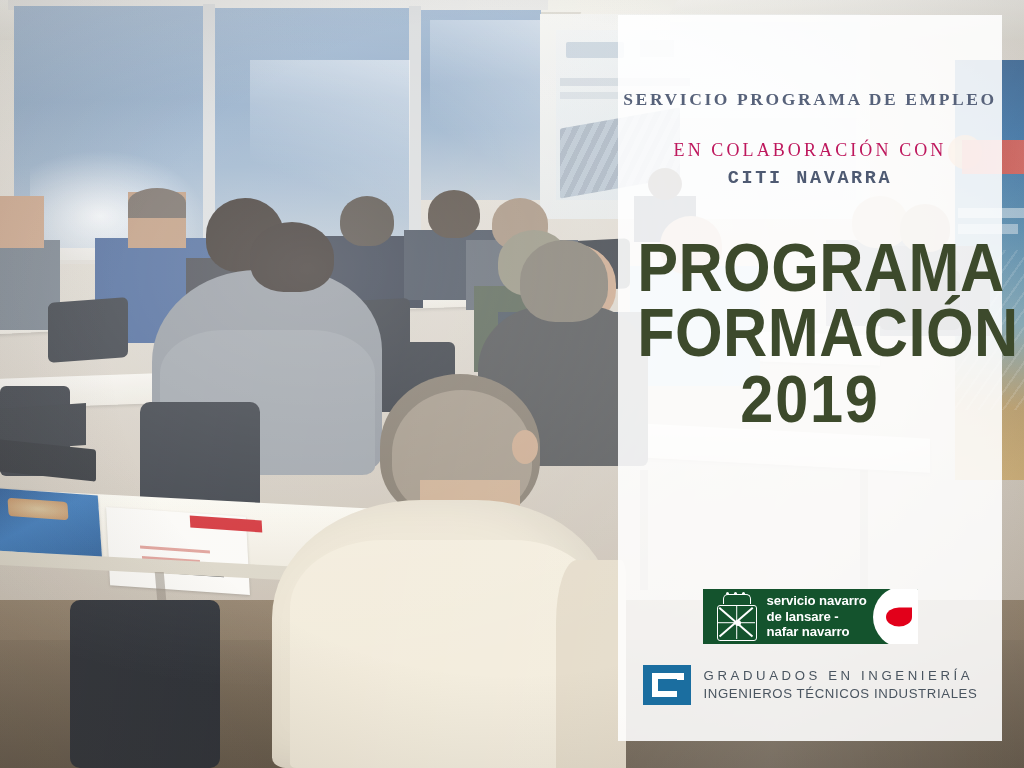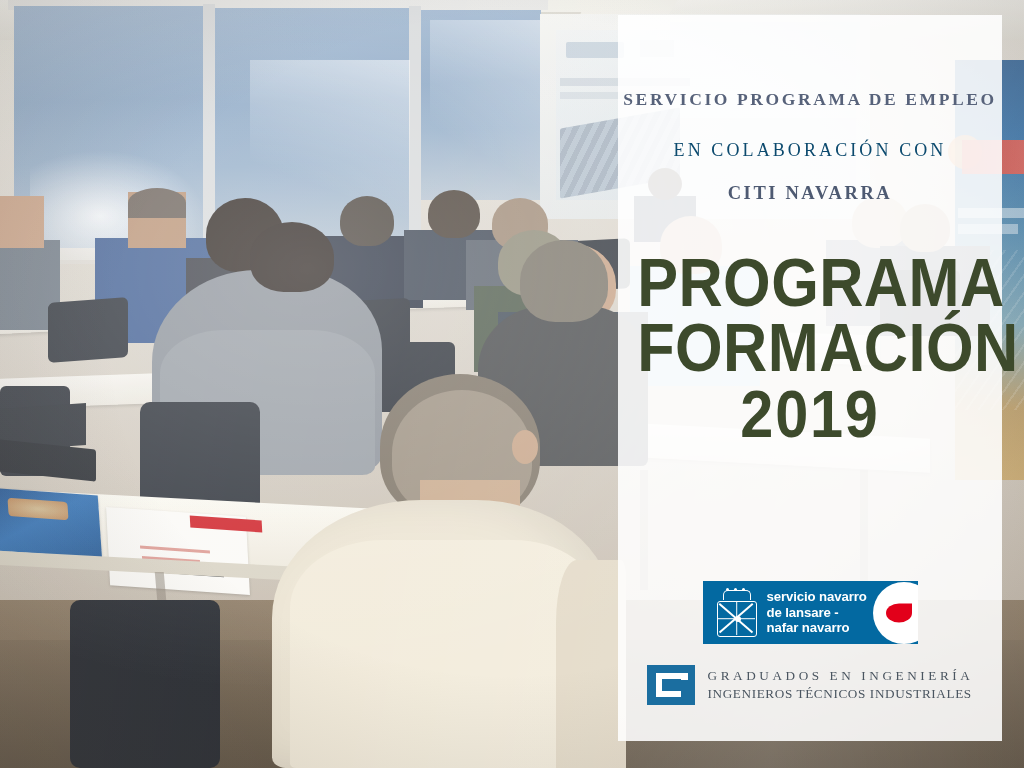--- a/index.html
+++ b/index.html
@@ -202,41 +202,41 @@
   }
   .kicker{
     margin-top:74px;
     font-family:"Liberation Serif", serif;font-weight:bold;
     font-size:17.5px;letter-spacing:2.6px;color:#57627a;
     text-align:center;white-space:nowrap;
   }
   .sub1{
     margin-top:30px;
     font-family:"Liberation Serif", serif;font-weight:normal;
-    font-size:18px;letter-spacing:3.1px;color:#0c4a6e;text-align:center;white-space:nowrap;
+    font-size:18px;letter-spacing:3.1px;color:#be185d;text-align:center;white-space:nowrap;
   }
   .sub2{
-    margin-top:22px;
-    font-family:Liberation Serif, serif;font-weight:bold;
+    margin-top:7px;
+    font-family:Liberation Mono, monospace;font-weight:bold;
     font-size:18.5px;letter-spacing:2.6px;color:#4e5a72;text-align:right;white-space:nowrap;
   }
   .bigtitle{
     margin-top:46px;width:100%;text-align:center;color:#3d4a2c;
     font-family:"Liberation Sans Narrow","Liberation Sans",sans-serif;
     font-weight:bold;font-size:68px;line-height:.96;letter-spacing:.5px;
     transform:scaleX(.90);transform-origin:center top;
   }
   .bigtitle .ln{display:block;white-space:nowrap;}
   .bigtitle .ln3{font-size:66px;letter-spacing:2px;margin-top:2px;}
 
   
   .logos{margin-top:auto;margin-bottom:36px;width:100%;
     display:flex;flex-direction:column;align-items:center;}
 
-  .sne-logo{position:relative;width:215px;height:63px;background:#0369a1;
+  .sne-logo{position:relative;width:215px;height:55px;background:#14532d;
     display:flex;align-items:center;overflow:hidden;}
   .sne-shield{position:relative;width:44px;height:46px;margin-left:11px;flex:0 0 auto;}
   .sne-crown{position:absolute;left:9px;top:0;width:26px;height:9px;
     border:1.6px solid #fff;border-bottom:none;border-radius:5px 5px 0 0;}
   .sne-crown:before{content:"";position:absolute;left:2px;top:-3px;width:3px;height:3px;
     background:#fff;border-radius:50%;box-shadow:8px 0 0 #fff,16px 0 0 #fff;}
   .sne-chain{position:absolute;left:3px;top:11px;width:38px;height:34px;
     border:1.6px solid #fff;border-radius:3px;}
   .sne-chain:before{content:"";position:absolute;left:50%;top:-1px;width:1.6px;height:34px;
     background:#fff;transform:translateX(-50%);}
@@ -256,21 +256,21 @@
   .sne-eye{position:absolute;right:6px;top:50%;transform:translateY(-50%);
     width:26px;height:19px;background:#e2001a;border-radius:50% 0 50% 50%;}
 
   .citi-logo{margin-top:21px;display:flex;align-items:center;}
   .citi-mark{position:relative;width:48px;height:40px;background:#1b6ea0;flex:0 0 auto;}
   .citi-c{position:absolute;left:9px;top:8px;width:23px;height:24px;
     border:6px solid #fff;border-right:none;box-sizing:border-box;}
   .citi-c2{position:absolute;left:26px;top:8px;width:8px;height:6px;background:#fff;}
   .citi-c3{position:absolute;left:26px;top:26px;width:8px;height:6px;background:#fff;}
   .citi-dot{position:absolute;right:7px;top:8px;width:7px;height:7px;background:#fff;}
-  .citi-text{margin-left:13px;color:#4a5560;font-family:Liberation Serif, serif;}
+  .citi-text{margin-left:13px;color:#4a5560;font-family:Liberation Sans, sans-serif;}
   .citi-l1{font-size:13.2px;letter-spacing:3.6px;line-height:1.33;white-space:nowrap;}
   .citi-l2{font-size:13.2px;letter-spacing:.62px;line-height:1.33;white-space:nowrap;}
   .citi-l3{font-size:13.4px;letter-spacing:1.5px;font-weight:bold;color:#1b6ea0;
     line-height:1.33;white-space:nowrap;}
 </style>
 </head>
 <body>
 
 <div id="stage">
 

